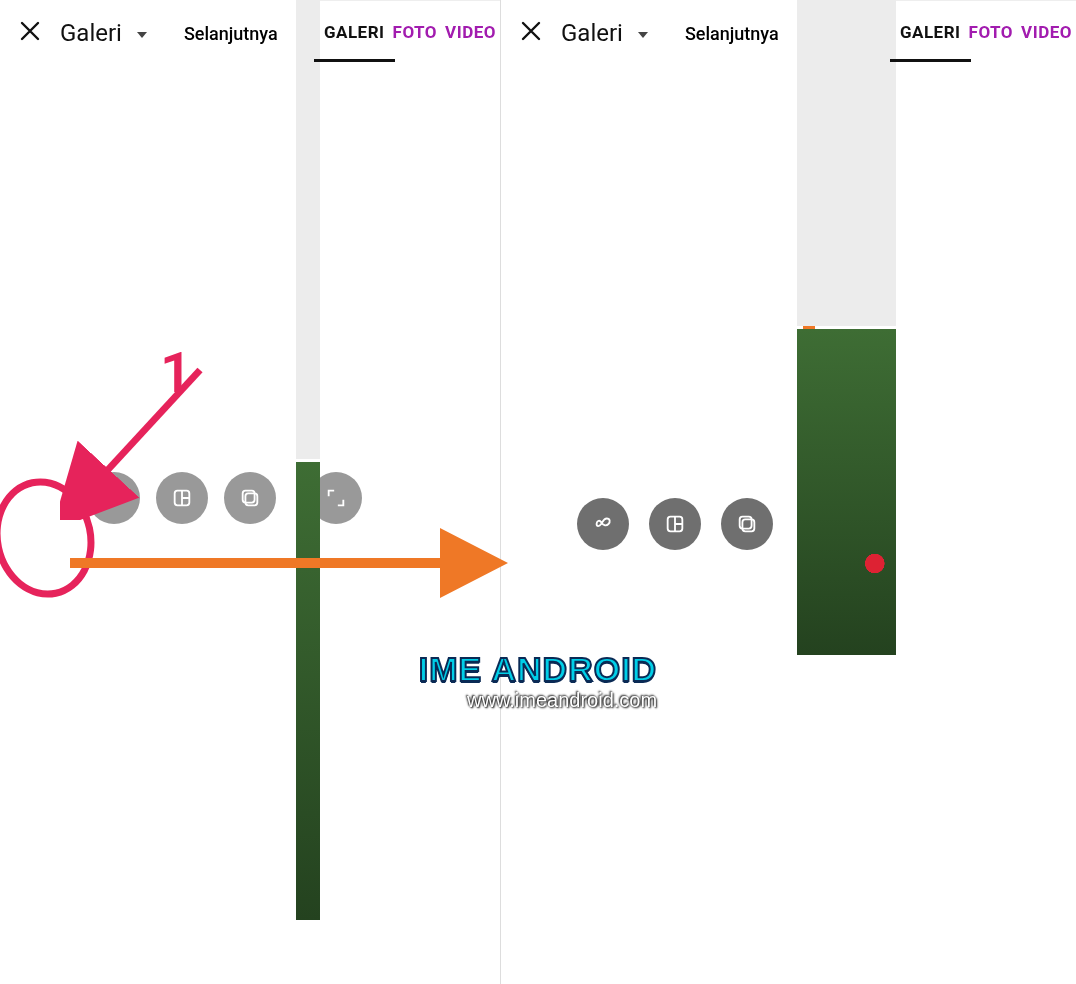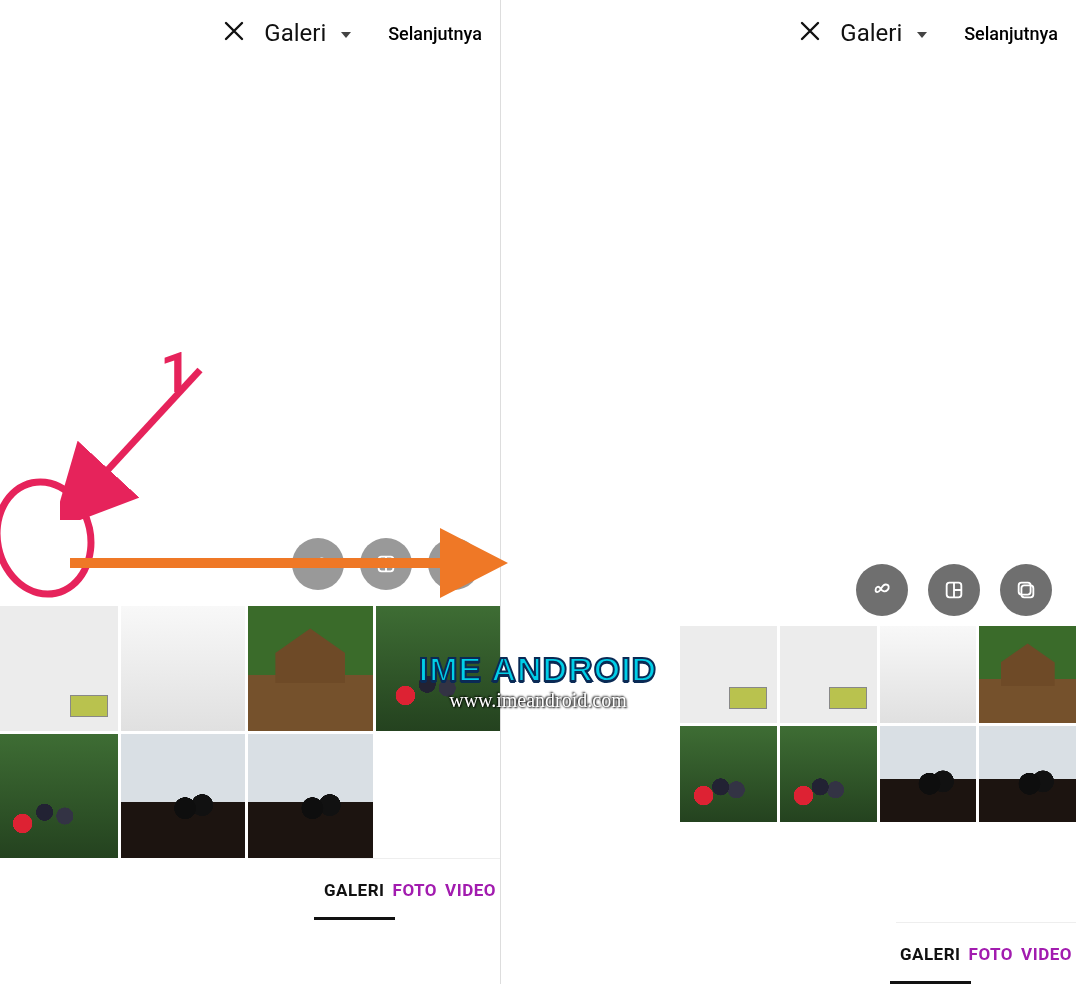--- a/index.html
+++ b/index.html
@@ -12,23 +12,22 @@
     position: relative;
   }
   .screens {
     display: flex;
     width: 100%;
     height: 100%;
   }
   .screen {
     position: relative;
     display: flex;
-    flex-direction: column;
+    flex-direction: row;
     background: #fff;
-    align-items: flex-end;
   }
   .screen.left { width: 500px; height: 920px; }
   .screen.right { width: 576px; height: 984px; border-left: 1px solid #ddd; }
   
   .topbar {
     display: flex;
     align-items: center;
     padding: 0 18px;
     height: 66px;
     gap: 18px;
@@ -226,24 +225,25 @@
     font-family: Impact, "Arial Black", sans-serif;
     font-size: 34px;
     letter-spacing: 1px;
     font-weight: 900;
     color: #00cfe8;
     -webkit-text-stroke: 2px #0a2a55;
     text-shadow: 0 2px 0 #0a2a55;
     text-transform: uppercase;
   }
   .watermark .url {
-    font-family: Liberation Serif, serif;
+    font-family: Liberation Sans, sans-serif;
     font-size: 20px;
     color: #fff;
     text-shadow: 1px 1px 2px #000, -1px -1px 2px #000;
+    text-align: right;
   }
 </style>
 </head>
 <body>
 
 <div class="screens">
 
   <div class="screen left">
     <div class="topbar">
       <div class="close-x">

